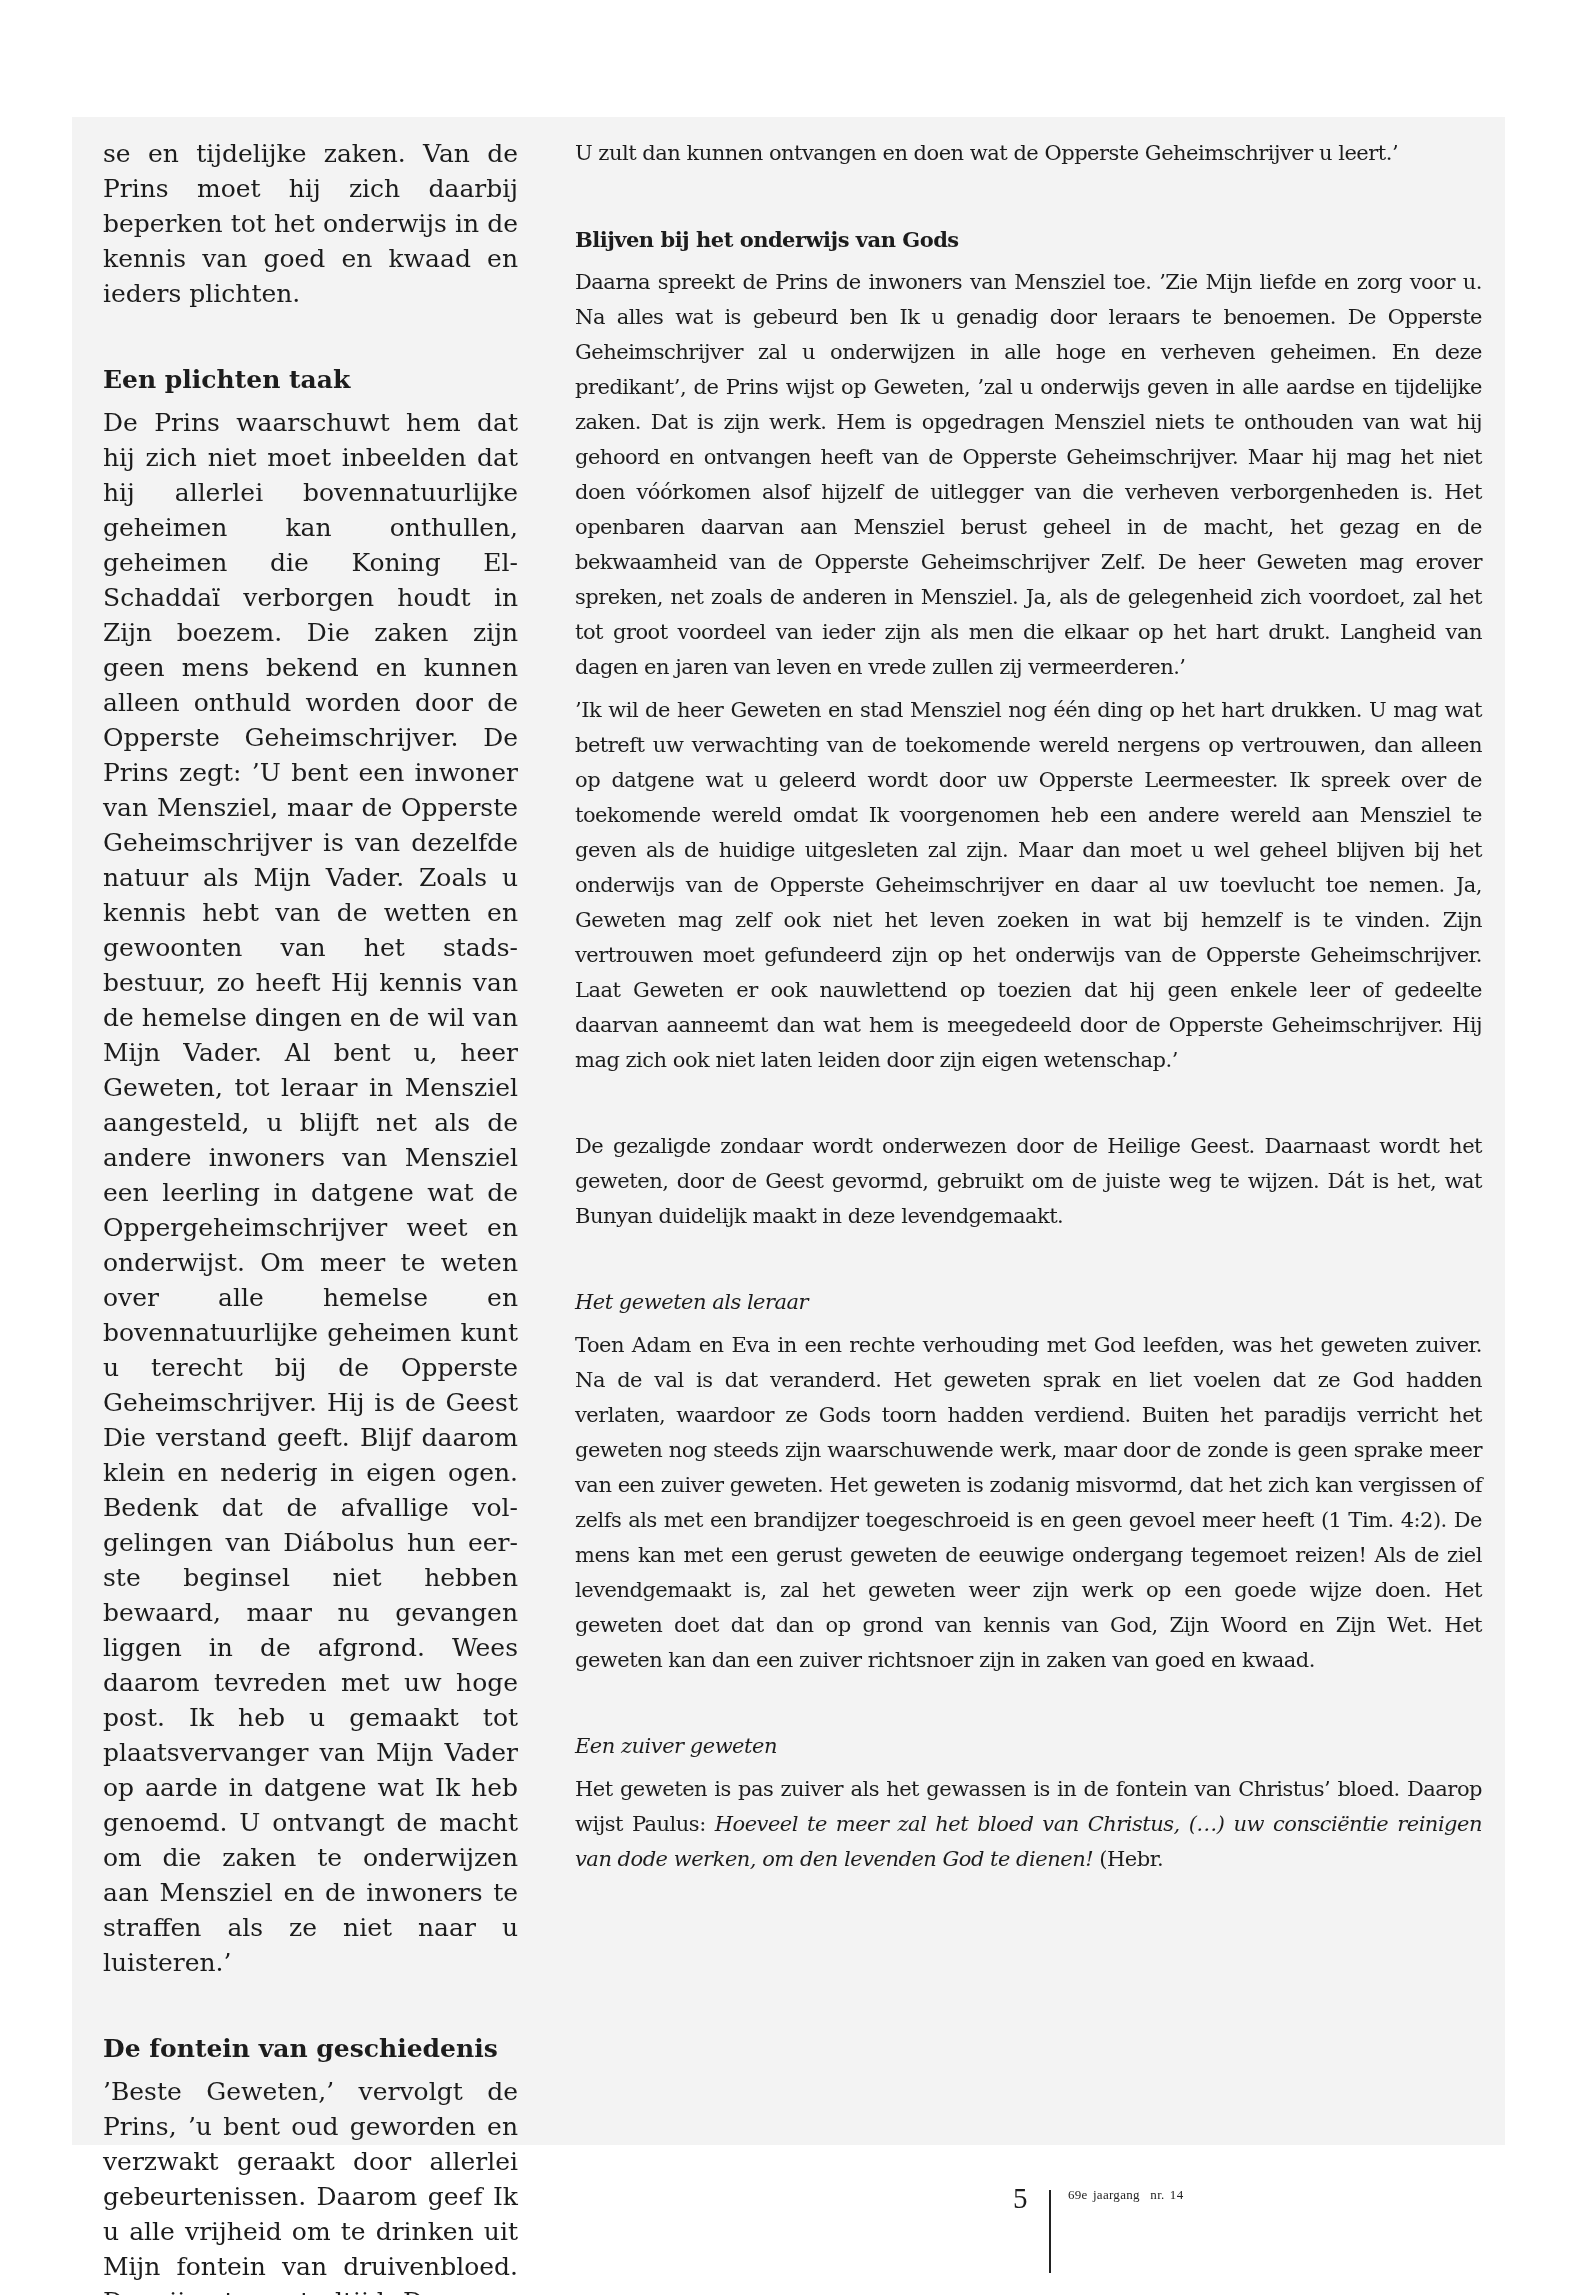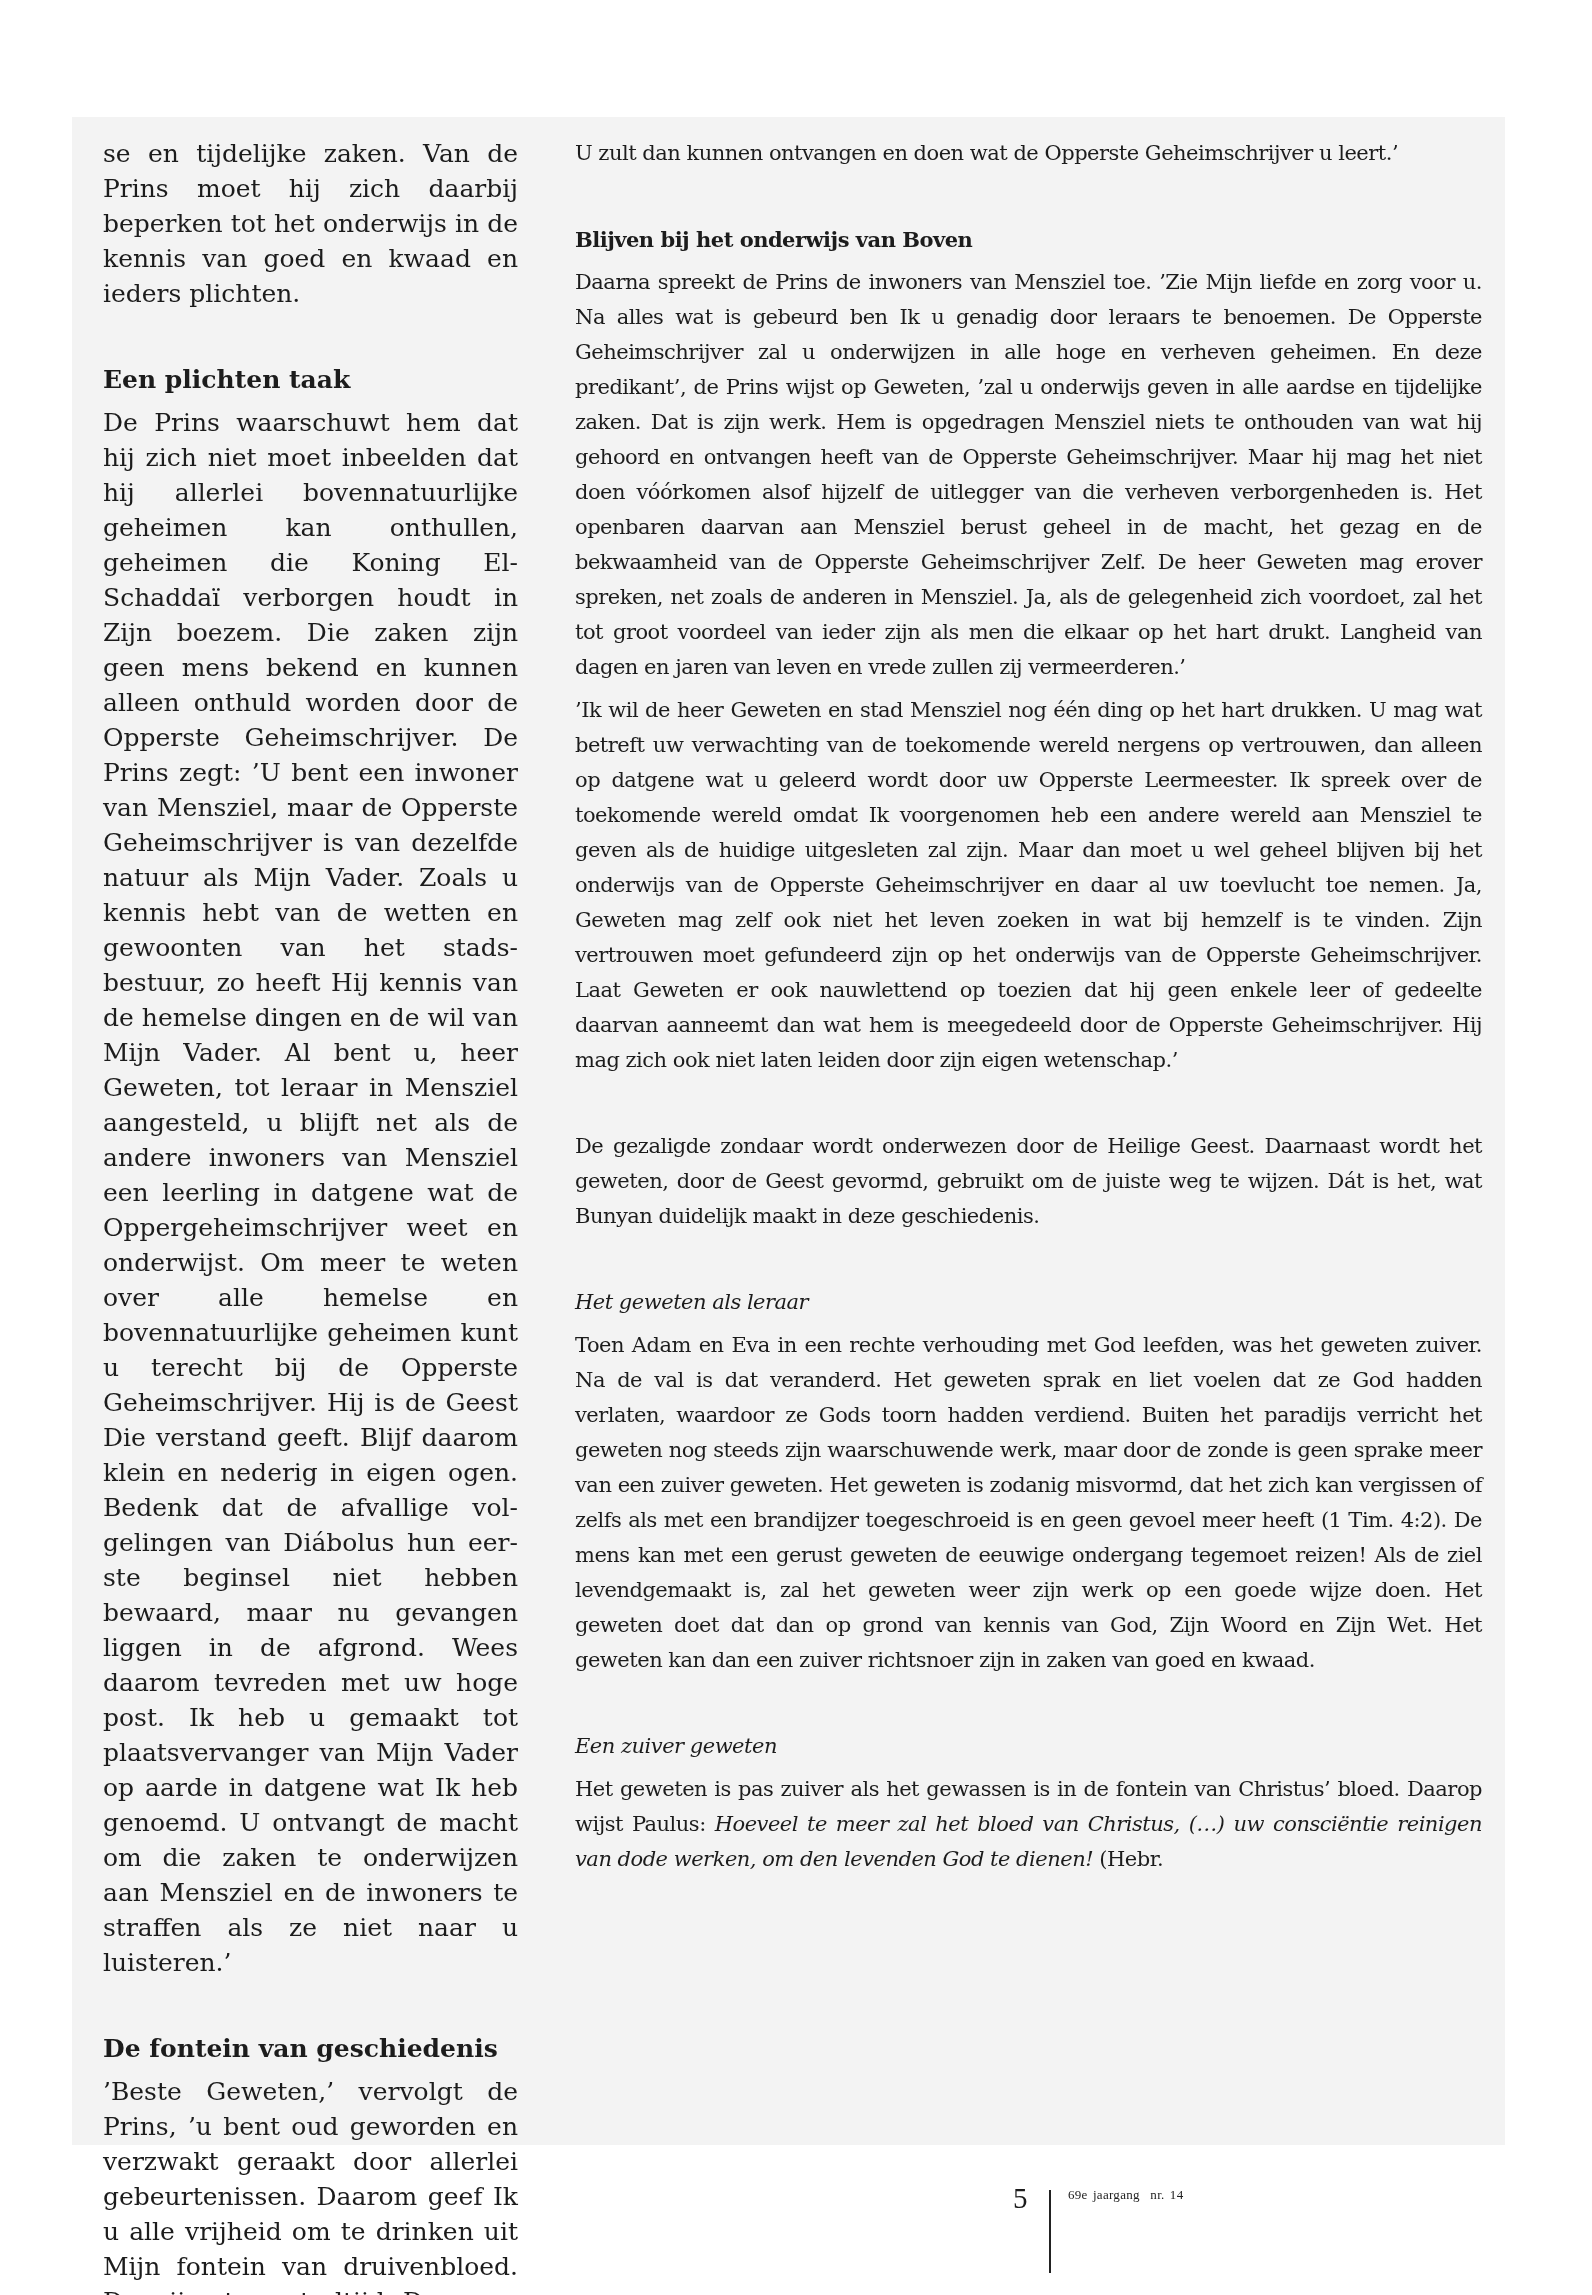--- a/index.html
+++ b/index.html
@@ -35,25 +35,25 @@
   <p class="heading">Een plichten taak</p>
   <p>De Prins waarschuwt hem dat hij zich niet moet inbeelden dat hij al­lerlei bovennatuurlijke geheimen kan onthullen, geheimen die Ko­ning El-Schaddaï verborgen houdt in Zijn boezem. Die zaken zijn geen mens bekend en kunnen alleen onthuld worden door de Opperste Geheimschrijver. De Prins zegt: ’U bent een inwoner van Mensziel, maar de Opperste Geheimschrij­ver is van dezelfde natuur als Mijn Vader. Zoals u kennis hebt van de wetten en gewoonten van het stads­bestuur, zo heeft Hij kennis van de hemelse dingen en de wil van Mijn Vader. Al bent u, heer Geweten, tot leraar in Mensziel aangesteld, u blijft net als de andere inwoners van Mensziel een leerling in datgene wat de Oppergeheimschrijver weet en onderwijst. Om meer te weten over alle hemelse en bovennatuur­lijke geheimen kunt u terecht bij de Opperste Geheimschrijver. Hij is de Geest Die verstand geeft. Blijf daarom klein en nederig in eigen ogen. Bedenk dat de afvallige vol­gelingen van Diábolus hun eer­ste beginsel niet hebben bewaard, maar nu gevangen liggen in de af­grond. Wees daarom tevreden met uw hoge post. Ik heb u gemaakt tot plaatsvervanger van Mijn Vader op aarde in datgene wat Ik heb ge­noemd. U ontvangt de macht om die zaken te onderwijzen aan Mensziel en de inwoners te straffen als ze niet naar u luisteren.’</p>
   <div class="gap"></div>
   <p class="heading">De fontein van geschiedenis</p>
   <p>’Beste Geweten,’ vervolgt de Prins, ’u bent oud geworden en verzwakt geraakt door allerlei gebeurtenis­sen. Daarom geef Ik u alle vrijheid om te drinken uit Mijn fontein van druivenbloed. De wijn stroomt al­tijd. Daarmee zult u alle vieze en schadelijke stoffen uit hart en maag verdrijven. Het zal uw ogen ver­lichten en uw geheugen versterken.</p>
 </div>
 
 <div class="col-right">
   <p>U zult dan kunnen ontvangen en doen wat de Opperste Geheimschrijver u leert.’</p>
   <div class="gap"></div>
-  <p class="heading">Blijven bij het onderwijs van Boven</p>
+  <p class="heading">Blijven bij het onderwijs van Gods</p>
   <p>Daarna spreekt de Prins de inwoners van Mensziel toe. ’Zie Mijn liefde en zorg voor u. Na alles wat is gebeurd ben Ik u genadig door leraars te benoemen. De Opperste Geheimschrijver zal u onderwijzen in alle hoge en verheven geheimen. En deze predikant’, de Prins wijst op Geweten, ’zal u onderwijs geven in alle aardse en tijdelijke zaken. Dat is zijn werk. Hem is opgedragen Mensziel niets te onthouden van wat hij gehoord en ontvangen heeft van de Opperste Geheimschrijver. Maar hij mag het niet doen vóórkomen alsof hijzelf de uitlegger van die verheven verborgenhe­den is. Het openbaren daarvan aan Mensziel berust geheel in de macht, het gezag en de bekwaamheid van de Opperste Geheimschrijver Zelf. De heer Geweten mag erover spreken, net zoals de anderen in Mensziel. Ja, als de gelegenheid zich voordoet, zal het tot groot voordeel van ieder zijn als men die elkaar op het hart drukt. Langheid van dagen en jaren van leven en vrede zullen zij vermeerderen.’</p>
   <p>’Ik wil de heer Geweten en stad Mensziel nog één ding op het hart druk­ken. U mag wat betreft uw verwachting van de toekomende wereld ner­gens op vertrouwen, dan alleen op datgene wat u geleerd wordt door uw Opperste Leermeester. Ik spreek over de toekomende wereld omdat Ik voorgenomen heb een andere wereld aan Mensziel te geven als de huidige uitgesleten zal zijn. Maar dan moet u wel geheel blijven bij het onderwijs van de Opperste Geheimschrijver en daar al uw toevlucht toe nemen. Ja, Geweten mag zelf ook niet het leven zoeken in wat bij hemzelf is te vinden. Zijn vertrouwen moet gefundeerd zijn op het onderwijs van de Opperste Geheimschrijver. Laat Geweten er ook nauwlettend op toezien dat hij geen enkele leer of gedeelte daarvan aanneemt dan wat hem is meegedeeld door de Opperste Geheimschrijver. Hij mag zich ook niet laten leiden door zijn eigen wetenschap.’</p>
   <div class="gap"></div>
-  <p>De gezaligde zondaar wordt onderwezen door de Heilige Geest. Daarnaast wordt het geweten, door de Geest gevormd, gebruikt om de juiste weg te wijzen. Dát is het, wat Bunyan duidelijk maakt in deze geschiedenis.</p>
+  <p>De gezaligde zondaar wordt onderwezen door de Heilige Geest. Daarnaast wordt het geweten, door de Geest gevormd, gebruikt om de juiste weg te wijzen. Dát is het, wat Bunyan duidelijk maakt in deze levendgemaakt.</p>
   <div class="gap"></div>
   <p class="subheading">Het geweten als leraar</p>
   <p>Toen Adam en Eva in een rechte verhouding met God leefden, was het ge­weten zuiver. Na de val is dat veranderd. Het geweten sprak en liet voelen dat ze God hadden verlaten, waardoor ze Gods toorn hadden verdiend. Buiten het paradijs verricht het geweten nog steeds zijn waarschuwende werk, maar door de zonde is geen sprake meer van een zuiver geweten. Het geweten is zodanig misvormd, dat het zich kan vergissen of zelfs als met een brandijzer toegeschroeid is en geen gevoel meer heeft (1 Tim. 4:2). De mens kan met een gerust geweten de eeuwige ondergang tegemoet reizen! Als de ziel levendgemaakt is, zal het geweten weer zijn werk op een goede wijze doen. Het geweten doet dat dan op grond van kennis van God, Zijn Woord en Zijn Wet. Het geweten kan dan een zuiver richtsnoer zijn in zaken van goed en kwaad.</p>
   <div class="gap"></div>
   <p class="subheading">Een zuiver geweten</p>
   <p><span>Het geweten is pas zuiver als het gewassen is in de fontein van Christus’ bloed. Daarop wijst Paulus: </span><span class="em">Hoeveel te meer zal het bloed van Christus, (…) uw consciëntie reinigen van dode werken, om den levenden God te dienen!</span><span> (Hebr.</span></p>
 </div>
 
 <div class="footer-num">5</div>
 <div class="footer-rule"></div>

